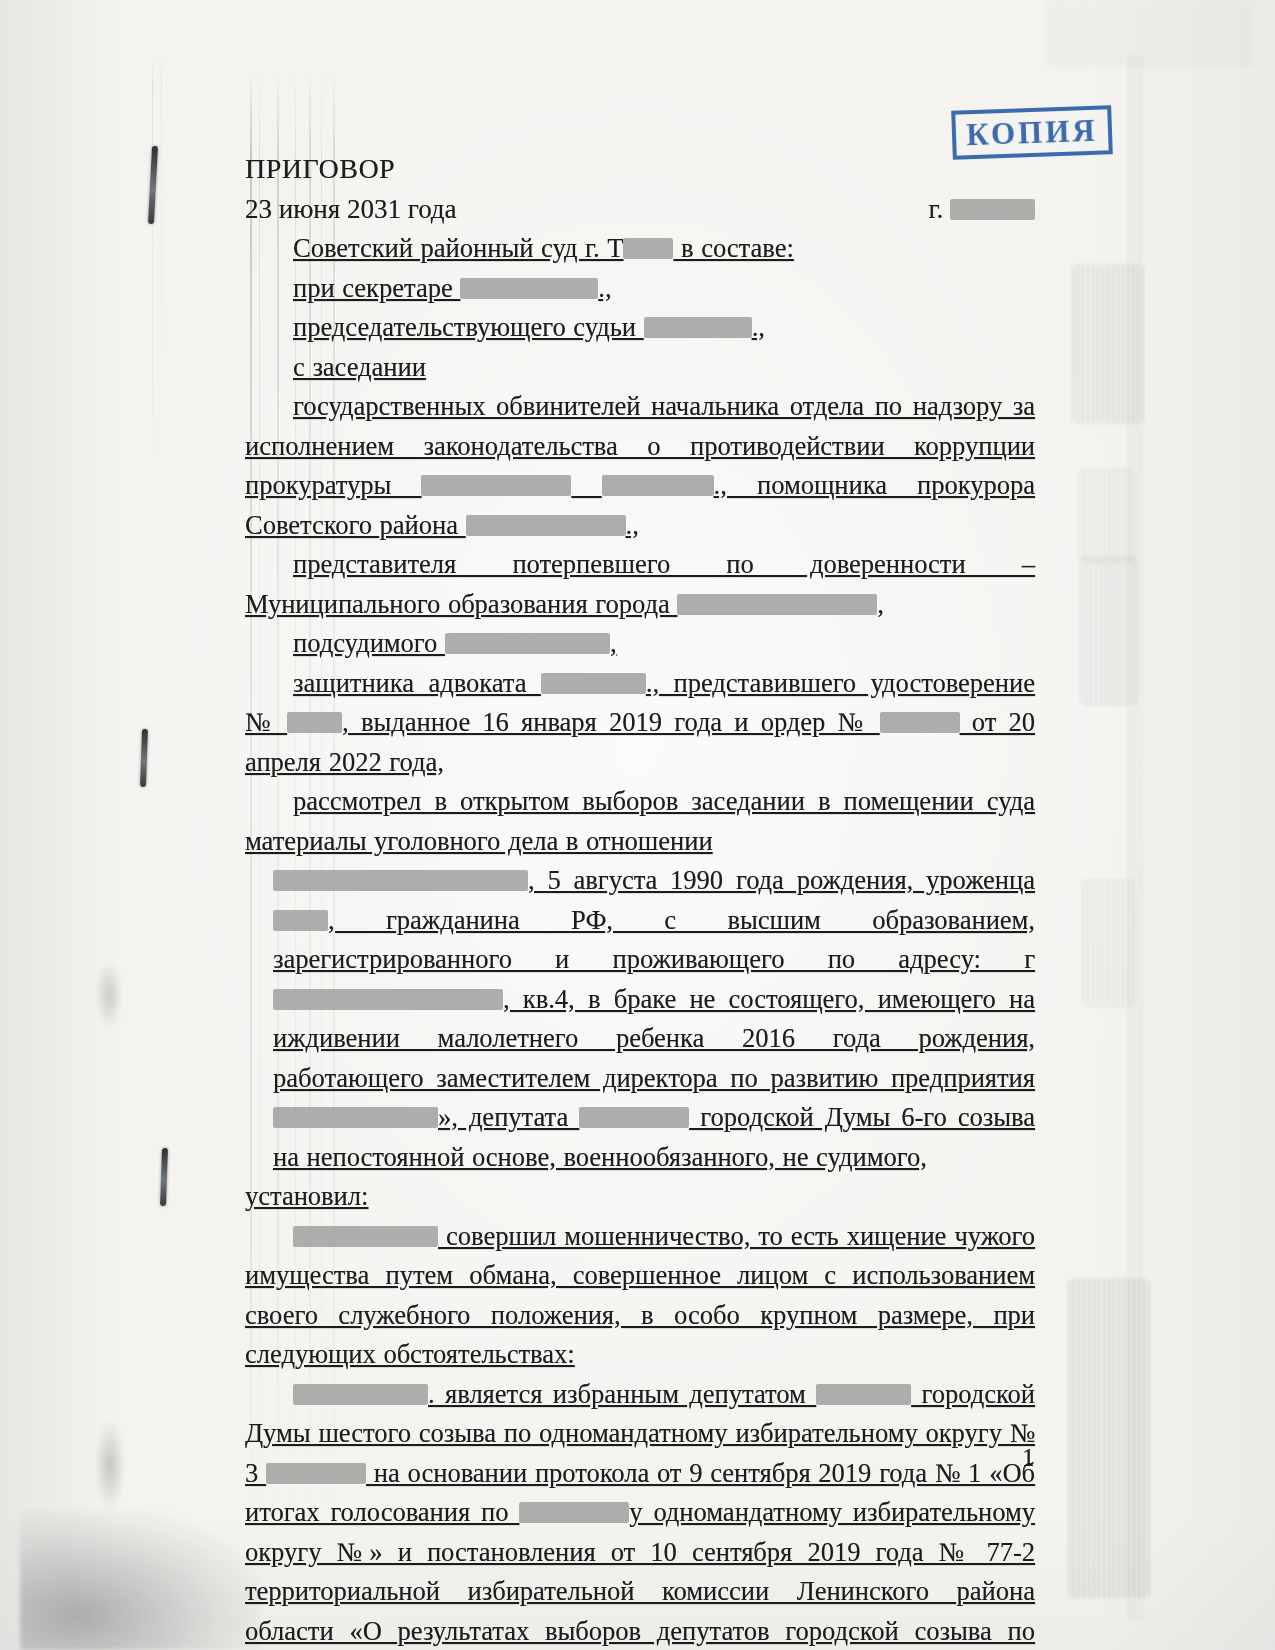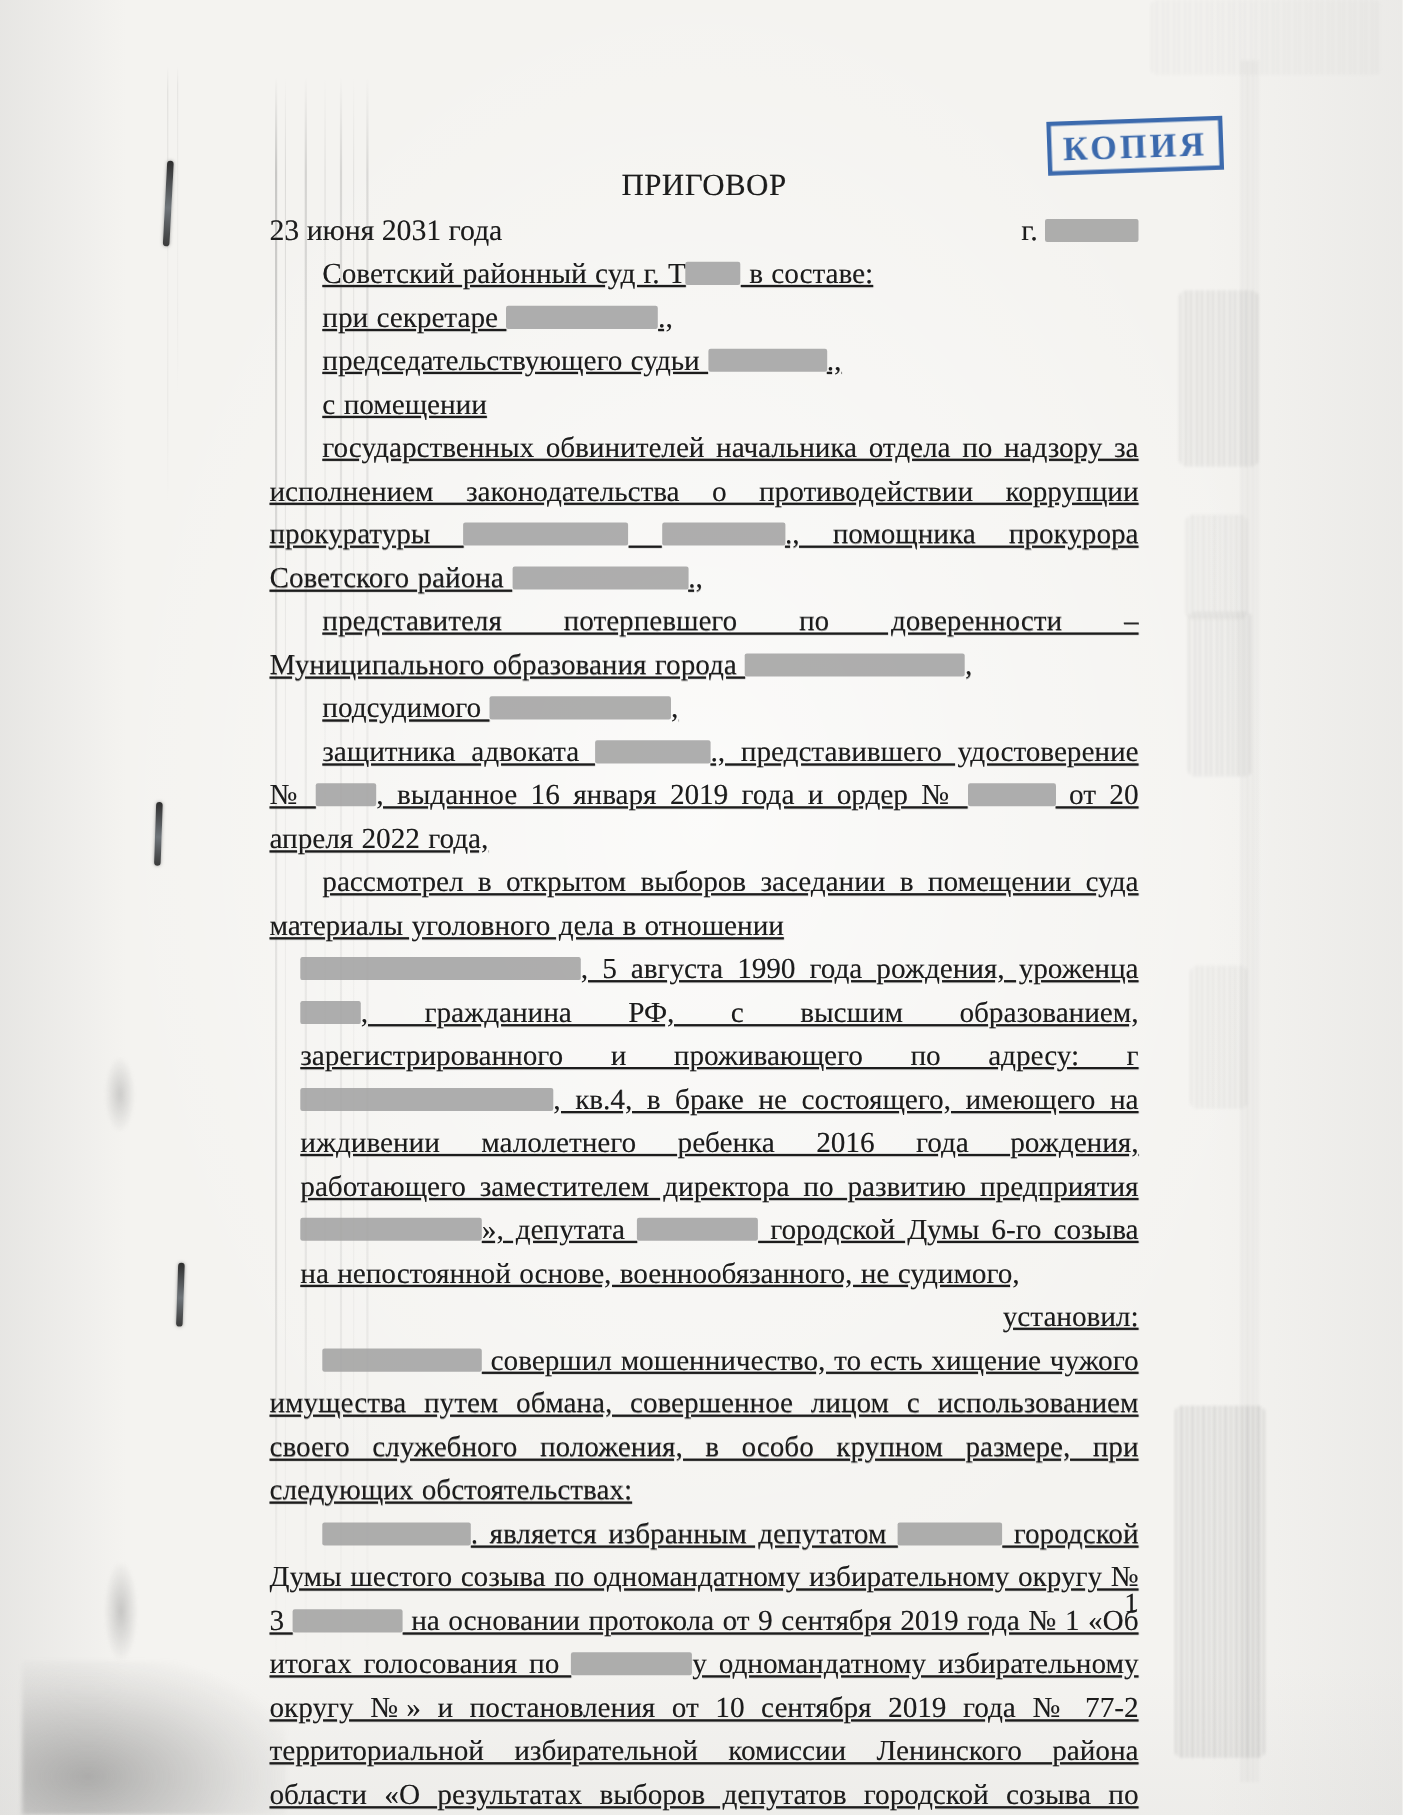--- a/index.html
+++ b/index.html
@@ -14,39 +14,39 @@
     position:absolute;inset:0;pointer-events:none;
     background:
       radial-gradient(ellipse at 50% 45%, rgba(255,255,255,.65) 0%, rgba(255,255,255,0) 60%),
       linear-gradient(90deg, rgba(170,170,170,.18) 0%, rgba(255,255,255,0) 9%, rgba(255,255,255,0) 86%, rgba(180,180,180,.14) 100%),
       linear-gradient(0deg, rgba(190,190,190,.12) 0%, rgba(255,255,255,0) 8%);
   }
   .content{
     position:absolute;left:245px;top:150px;width:790px;
   }
   .title-line{
-    text-align:center;font-size:28px;line-height:37px;letter-spacing:.5px;
+    text-align:left;font-size:28px;line-height:37px;letter-spacing:.5px;
     text-shadow:.25px .25px 0 rgba(20,20,20,.45);
   }
   .date-row{
     display:flex;justify-content:space-between;align-items:baseline;
     font-size:27px;line-height:40px;margin-top:2px;
     text-shadow:.25px .25px 0 rgba(20,20,20,.45);
   }
   .date-right{white-space:nowrap;}
   .para{
     margin:0;font-size:26.5px;line-height:39.5px;text-align:justify;
     text-shadow:.25px .25px 0 rgba(20,20,20,.45);
     word-spacing:1px;
     text-decoration:underline;
   }
   .para.indent{text-indent:48px;}
   .para.flush{text-indent:0;}
   .para.block{margin-left:28px;}
-  .para.center{text-align:right;text-indent:0;}
+  .para.center{text-align:left;text-indent:0;}
   .redaction{
     display:inline-block;height:21px;border-radius:2px;
     background:var(--redaction,#a1a1a1);
     vertical-align:-2px;filter:blur(.7px);opacity:.85;
   }
   .stamp{
     position:absolute;left:952px;top:108px;width:152px;height:41px;
     border:4px solid var(--stamp-blue,#2d5fa8);
     display:flex;align-items:center;justify-content:center;
     transform:rotate(-2deg);
@@ -146,21 +146,21 @@
     <span>23 июня 2031 года</span>
     <span class="date-right">
       <span>г.</span>
       <span class="redaction" style="width: 85px;"></span>
     </span>
   </div>
   <div>
       <p class="para indent">Советский районный суд г. Т<span class="redaction" style="width: 50px;"></span> в составе:</p>
       <p class="para indent">при секретаре <span class="redaction" style="width: 138px;"></span>.,</p>
       <p class="para indent">председательствующего судьи <span class="redaction" style="width: 108px;"></span>.,</p>
-      <p class="para indent">с помещении</p>
+      <p class="para indent">с заседании</p>
       <p class="para indent">государственных обвинителей начальника отдела по надзору за исполнением законодательства о противодействии коррупции прокуратуры <span class="redaction" style="width: 150px;"></span> <span class="redaction" style="width: 112px;"></span>., помощника прокурора Советского района <span class="redaction" style="width: 160px;"></span>.,</p>
       <p class="para indent">представителя потерпевшего по доверенности – Муниципального образования города <span class="redaction" style="width: 200px;"></span>,</p>
       <p class="para indent">подсудимого <span class="redaction" style="width: 165px;"></span>,</p>
       <p class="para indent">защитника адвоката <span class="redaction" style="width: 105px;"></span>., представившего удостоверение № <span class="redaction" style="width: 55px;"></span>, выданное 16 января 2019 года и ордер № <span class="redaction" style="width: 80px;"></span> от 20 апреля 2022 года,</p>
       <p class="para indent">рассмотрел в открытом выборов заседании в помещении суда материалы уголовного дела в отношении</p>
       <p class="para block"><span class="redaction" style="width: 255px;"></span>, 5 августа 1990 года рождения, уроженца <span class="redaction" style="width: 55px;"></span>, гражданина РФ, с высшим образованием, зарегистрированного и проживающего по адресу: г<span class="redaction" style="width: 230px;"></span>, кв.4, в браке не состоящего, имеющего на иждивении малолетнего ребенка 2016 года рождения, работающего заместителем директора по развитию предприятия <span class="redaction" style="width: 165px;"></span>», депутата <span class="redaction" style="width: 110px;"></span> городской Думы 6-го созыва на непостоянной основе, военнообязанного, не судимого,</p>
       <p class="para center">установил:</p>
       <p class="para indent"><span class="redaction" style="width: 145px;"></span> совершил мошенничество, то есть хищение чужого имущества путем обмана, совершенное лицом с использованием своего служебного положения, в особо крупном размере, при следующих обстоятельствах:</p>
       <p class="para indent"><span class="redaction" style="width: 135px;"></span>. является избранным депутатом <span class="redaction" style="width: 95px;"></span> городской Думы шестого созыва по одномандатному избирательному округу № 3 <span class="redaction" style="width: 100px;"></span> на основании протокола от 9 сентября 2019 года № 1 «Об итогах голосования по <span class="redaction" style="width: 110px;"></span>у одномандатному избирательному округу №» и постановления от 10 сентября 2019 года № 77-2 территориальной избирательной комиссии Ленинского района  области «О результатах выборов депутатов  городской  созыва по  одномандатному избирательному округу №3», постановления от 23 сентября 2019 года №  территориальной избирательной комиссии Центрального района , осуществляющей полномочия муниципальной избирательной комиссии муниципального образования город  «Об установлении общих результатов выборов депутатов  городской Думы шестого созыва».</p>
     </div>

